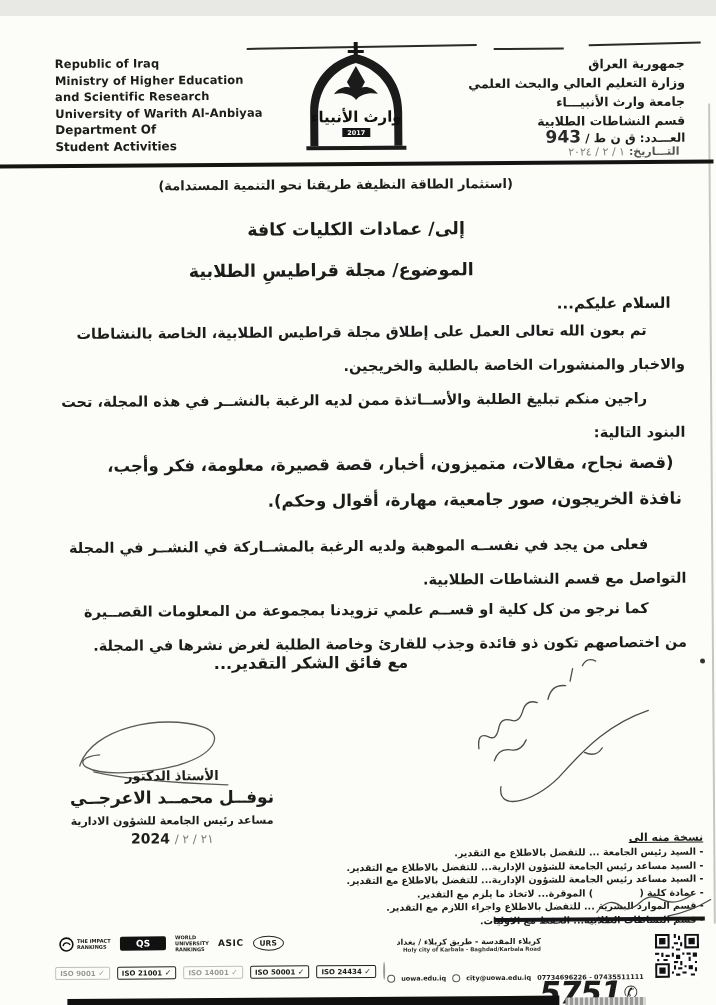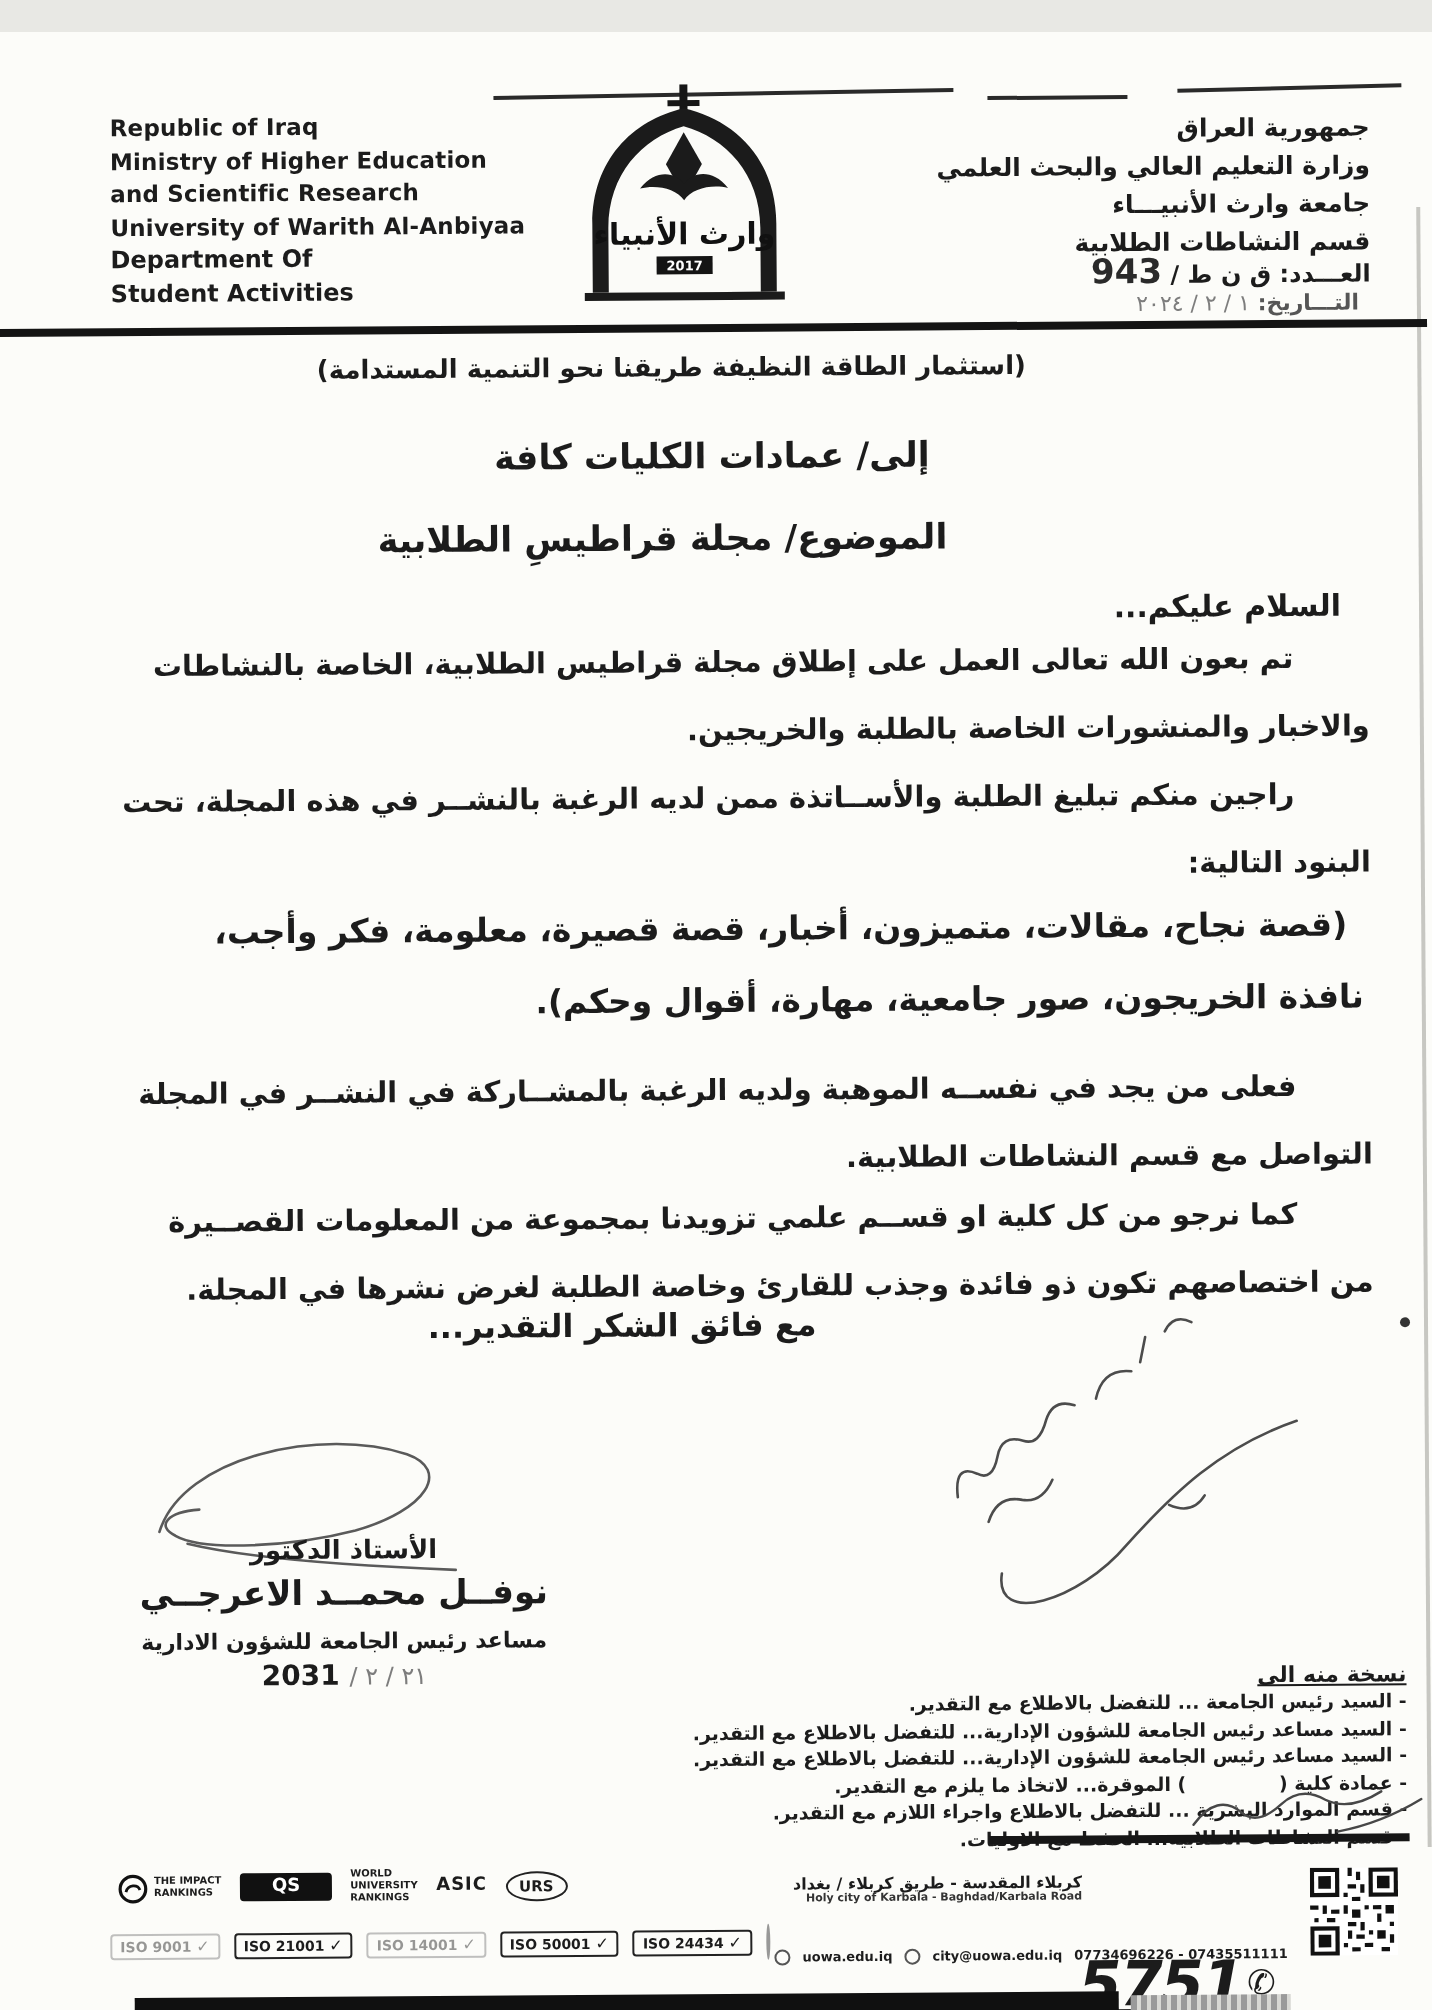--- a/index.html
+++ b/index.html
@@ -83,21 +83,21 @@
     <div class="abs edge"></div>
     <div class="abs blot"></div>
 
     <div class="abs hdr-en pre">Republic of Iraq
 Ministry of Higher Education
 and Scientific Research
 University of Warith Al-Anbiyaa</div>
     <div class="abs hdr-en-bold pre">Department Of
 Student Activities</div>
 
-    <div class="abs" style="left:285px;top:26px;width:120px;height:114px;">
+    <div class="abs" style="left:299px;top:26px;width:120px;height:114px;">
       <svg width="120" height="114" viewBox="0 0 120 114">
         <rect x="58" y="0" width="4" height="30" fill="#161616"></rect>
         <rect x="52" y="8" width="16" height="3" fill="#161616"></rect>
         <path d="M14,104 L14,70 C14,38 34,18 60,12 C86,18 106,38 106,70 L106,104 Z" fill="#1b1b1b"></path>
         <path d="M22,104 L22,72 C22,45 39,27 60,21 C81,27 98,45 98,72 L98,104 Z" fill="#fbfbf8"></path>
         <path d="M60,24 L69,40 L60,56 L51,40 Z" fill="#1b1b1b"></path>
         <path d="M38,52 C46,42 56,44 60,50 C64,44 74,42 82,52 C74,50 64,52 60,58 C56,52 46,50 38,52 Z" fill="#1b1b1b"></path>
         <text x="60" y="80" text-anchor="middle" font-size="15" font-weight="bold" fill="#111" font-family="DejaVu Sans, sans-serif">وارث الأنبياء</text>
         <rect x="46" y="86" width="28" height="9" fill="#141414"></rect>
         <text x="60" y="93" text-anchor="middle" font-size="6.5" font-weight="bold" fill="#fff" font-family="DejaVu Sans, sans-serif">2017</text>
@@ -154,21 +154,21 @@
           <path d="M16,54 C 28,16 98,2 140,16 C 162,24 150,44 114,54 C 82,62 38,64 24,56 C 14,51 20,44 36,43"></path>
           <path d="M30,60 C 62,68 120,72 164,74"></path>
         </g>
       </svg>
     </div>
     <div class="abs sig-title rtl">الأستاذ الدكتور</div>
     <div class="abs sig-name rtl">نوفــل محمــد الاعرجــي</div>
     <div class="abs sig-pos rtl">مساعد رئيس الجامعة للشؤون الادارية</div>
     <div class="abs sig-date">
       <span class="hand">٢١ / ٢ /</span>
-      <span>2031</span>
+      <span>2024</span>
     </div>
 
     <div class="abs cc">
       <div class="cc-title">نسخة منه الى</div>
       <ul>
         <li>السيد رئيس الجامعة ... للتفضل بالاطلاع مع التقدير.</li>
         <li>السيد مساعد رئيس الجامعة للشؤون الإدارية... للتفضل بالاطلاع مع التقدير.</li>
         <li>السيد مساعد رئيس الجامعة للشؤون الإدارية... للتفضل بالاطلاع مع التقدير.</li>
         <li>عمادة كلية (&nbsp;&nbsp;&nbsp;&nbsp;&nbsp;&nbsp;&nbsp;&nbsp;&nbsp;&nbsp;&nbsp;&nbsp;&nbsp;&nbsp;) الموقرة... لاتخاذ ما يلزم مع التقدير.</li>
         <li>قسم الموارد البشرية ... للتفضل بالاطلاع واجراء اللازم مع التقدير.</li>

